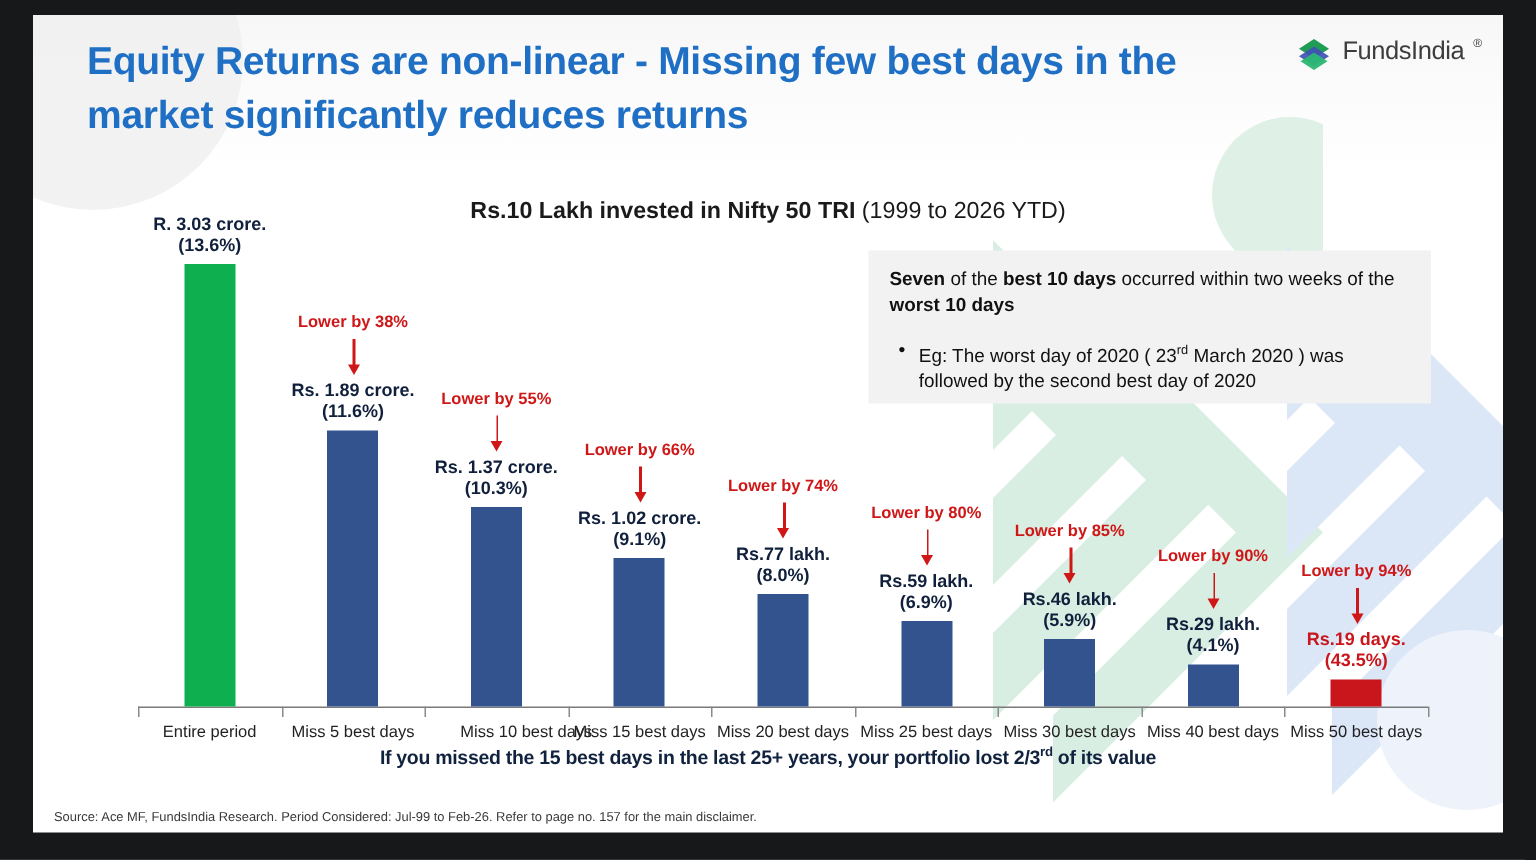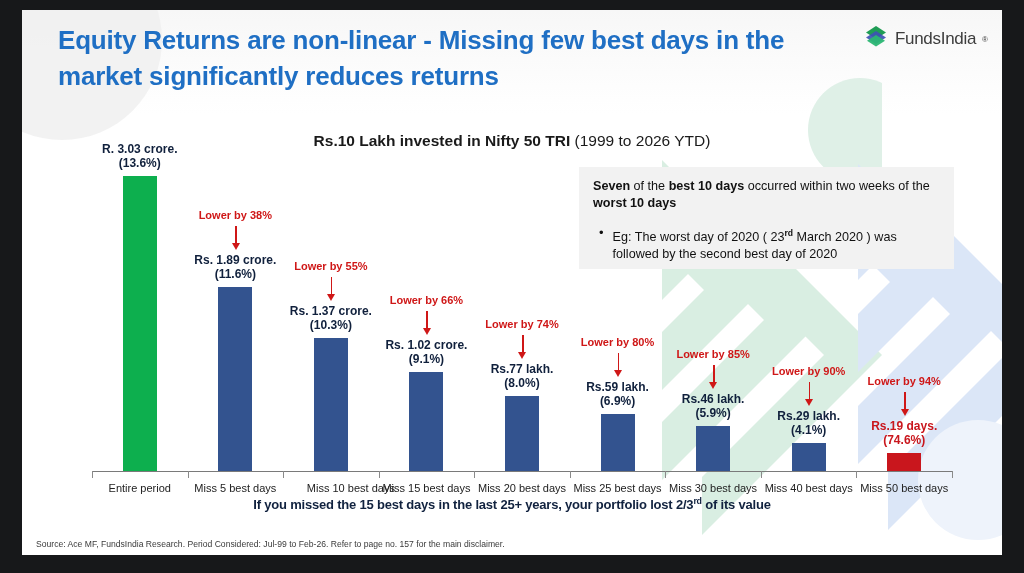--- a/index.html
+++ b/index.html
@@ -19,36 +19,36 @@
   
   .wm{position:absolute;top:0;bottom:0;overflow:hidden;pointer-events:none;}
   .wm-green{left:640px;width:220px;}
   .wm-blue{left:836px;width:150px;}
 
   
   #header{position:absolute;left:0;top:0;width:100%;height:96px;}
   #title{position:absolute;left:36px;top:12px;width:790px;
          color:#1F6FC4;font-weight:bold;font-size:26px;line-height:36px;
          letter-spacing:-.2px;}
-  #logo{position:absolute;right:14px;top:14px;display:flex;align-items:center;gap:6px;}
+  #logo{position:absolute;right:14px;top:14px;display:flex;gap:6px;}
   #logo-text{font-size:17px;color:#3d3d3d;letter-spacing:-.3px;}
   #logo-tm{font-size:8px;vertical-align:super;color:#3d3d3d;}
 
   
   #chart-title{position:absolute;left:0;top:122px;width:100%;text-align:center;font-size:15.5px;color:#1a1a1a;}
   #chart-title b{font-weight:bold;}
 
   
   #callout{position:absolute;left:557px;top:157px;width:375px;height:102px;
            background:#f2f2f2;box-sizing:border-box;padding:11px 14px 0 14px;}
   #callout .l1{font-size:12.6px;color:#111;line-height:17px;}
   #callout .l1 b{font-weight:bold;}
   #callout .bullets{margin-top:13px;display:flex;gap:9px;font-size:12.6px;color:#111;line-height:17px;}
   #callout .dot{font-size:13px;line-height:16px;padding-left:6px;}
-  sup{font-size:.68em;vertical-align:super;font-weight:bold;}
+  sup{font-size:.68em;vertical-align:super;}
 
   
   #plot{position:absolute;left:38px;top:150px;width:900px;height:322px;}
   .axis{position:absolute;left:32px;top:311px;width:860px;height:1px;background:#7a7a7a;}
   .tick{position:absolute;top:311px;width:1px;height:7px;background:#8a8a8a;}
 
   .bar{position:absolute;bottom:11px;}
   .bar .rect{position:absolute;bottom:0;left:0;width:100%;}
   .blab{position:absolute;width:170px;text-align:center;font-size:12px;font-weight:bold;
         line-height:14px;color:#10203c;}
@@ -203,21 +203,21 @@
             <div>(4.1%)</div>
           </div>
           <div class="drop" style="left: 663.667px; top: 204.766px;">Lower by 90%</div>
           <div class="arrow" style="left: 748.667px; top: 221.766px; height: 18px;"></div>
           <div class="arrowhead" style="left: 744.967px; top: 238.766px;"></div>
           <div class="bar" style="left: 827.222px; bottom: 11px; width: 34px; height: 18.4983px;">
             <div class="rect" style="height: 18.4983px; background: rgb(201, 22, 29);"></div>
           </div>
           <div class="blab" style="left: 759.222px; top: 258.502px; color: rgb(201, 22, 29);">
             <div>Rs.19 days.</div>
-            <div>(74.6%)</div>
+            <div>(43.5%)</div>
           </div>
           <div class="drop" style="left: 759.222px; top: 214.502px;">Lower by 94%</div>
           <div class="arrow" style="left: 844.222px; top: 231.502px; height: 18px;"></div>
           <div class="arrowhead" style="left: 840.522px; top: 248.502px;"></div>
         </div>
     <div id="ticks">
           <div class="tick" style="left: 32px;"></div>
           <div class="tick" style="left: 127.556px;"></div>
           <div class="tick" style="left: 223.111px;"></div>
           <div class="tick" style="left: 318.667px;"></div>

